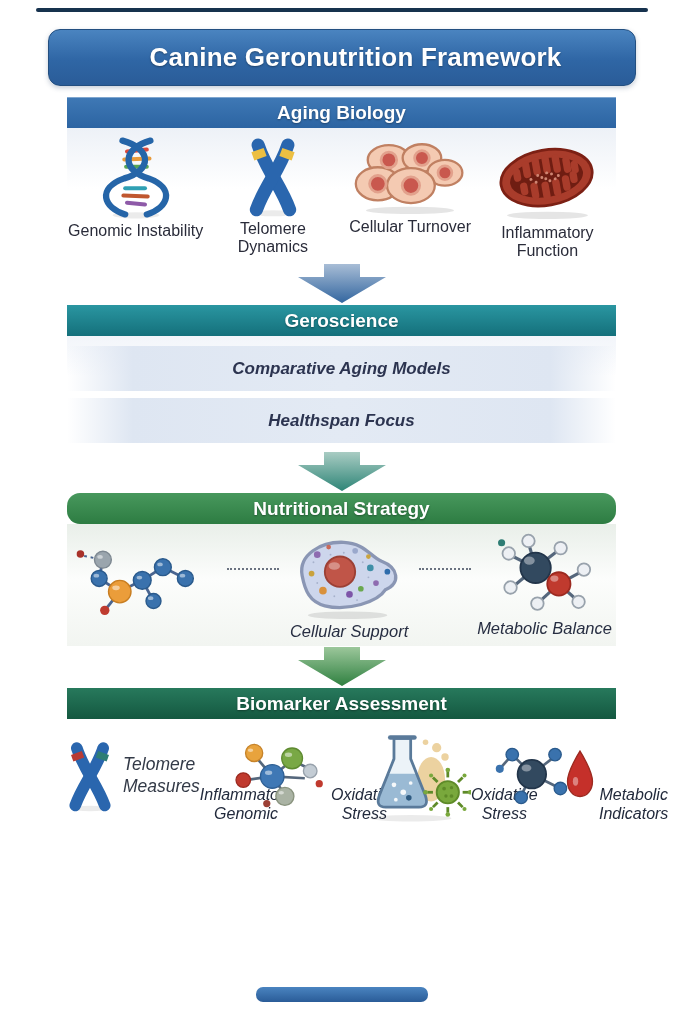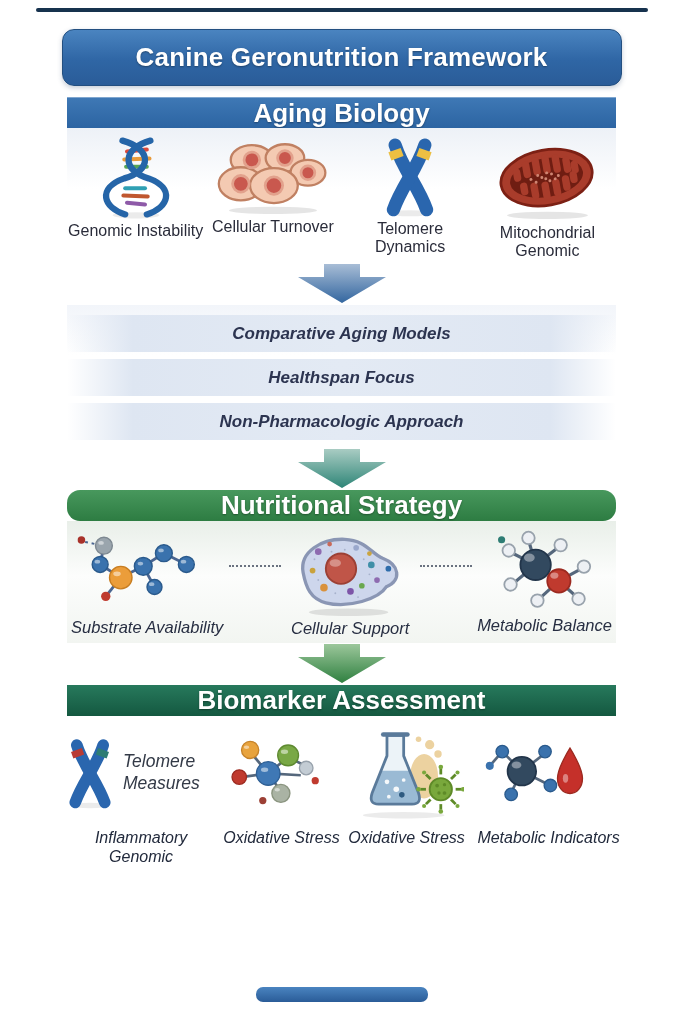--- a/index.html
+++ b/index.html
@@ -3,45 +3,45 @@
 <meta charset="utf-8">
 <style>
   html,body{margin:0;padding:0;background:#fff;}
   .page{width:683px;height:1024px;background:#ffffff;display:flex;flex-direction:column;align-items:center;
         font-family:"Liberation Sans",sans-serif;overflow:hidden;position:relative;}
   .top-line{width:612px;height:4px;background:#16324e;border-radius:2px;margin-top:8px;}
   .header-banner{width:558px;height:55px;margin-top:17px;border-radius:12px;
         background:linear-gradient(180deg,#4a84c0 0%,#2f66a5 55%,#2a5c98 100%);
         border:1px solid #234f80;display:flex;align-items:center;justify-content:center;
         color:#fff;font-weight:bold;font-size:26px;letter-spacing:.2px;
-        text-shadow:0 1px 2px rgba(0,0,0,.35);box-shadow:0 2px 5px rgba(30,60,100,.25);}
+        text-shadow:0 1px 2px rgba(0,0,0,.35);box-shadow:0 2px 5px rgba(30,60,100,.25);padding-left:28px;}
   .banner{width:549px;height:31px;display:flex;align-items:center;justify-content:center;
-        color:#fff;font-weight:bold;font-size:26px;text-shadow:0 1px 2px rgba(0,0,0,.35);box-sizing:border-box;}
+        color:#fff;font-weight:bold;font-size:19px;text-shadow:0 1px 2px rgba(0,0,0,.35);box-sizing:border-box;}
   .banner.blue{margin-top:11px;background:linear-gradient(180deg,#3e78b5,#2c64a2);border-top:1px solid #7fa6cf;}
   .banner.teal{background:linear-gradient(180deg,#2a96a1,#14707b);}
   .banner.green{background:linear-gradient(180deg,#48985d,#2d7c42);border-radius:13px;}
   .banner.darkgreen{background:linear-gradient(180deg,#27795c,#145840);}
   .aging-content{width:549px;height:135px;background:linear-gradient(180deg,#edf1f7 0%,#ffffff 45%);
         display:flex;justify-content:center;align-items:flex-start;padding:8px 0 0;box-sizing:border-box;}
   .aging-item{width:138px;display:flex;flex-direction:column;align-items:center;}
   .item-label{margin-top:3px;font-size:16px;line-height:1.13;color:#2a2c3a;text-align:center;}
   .arrow{margin:1px 0;line-height:0;}
   .gero-rows{width:549px;padding:10px 0 8px;display:flex;flex-direction:column;gap:7px;
         background:linear-gradient(180deg,#f2f5fa,#ffffff 35%);}
-  .gero-row{height:37px;display:flex;align-items:center;justify-content:center;
+  .gero-row{height:45px;display:flex;align-items:center;justify-content:center;
         font-style:italic;font-weight:bold;font-size:17px;color:#2c3450;
         background:linear-gradient(90deg,rgba(222,230,242,0) 0%,#dee6f2 12%,#e3eaf4 50%,#dee6f2 88%,rgba(222,230,242,0) 100%);}
   .nutri-content{width:549px;height:122px;background:linear-gradient(180deg,#e9efe9,#fcfdfc 45%,#f2f5f1);
         display:flex;align-items:center;justify-content:space-between;padding:0 4px;box-sizing:border-box;}
   .nutri-item{display:flex;flex-direction:column;align-items:center;}
   .nutri-item .item-label{font-style:italic;font-size:16.5px;color:#272e42;margin-top:2px;}
   .connector{height:0;border-top:2px dotted #6a7280;width:52px;margin-top:-32px;flex:0 0 auto;}
   .bio-content{width:565px;height:150px;display:flex;align-items:flex-start;justify-content:space-between;
         padding-top:10px;box-sizing:border-box;background:#fff;}
-  .bio-item{display:flex;flex-direction:column;align-items:flex-start;}
+  .bio-item{display:flex;flex-direction:row;align-items:flex-end;}
   .bio-item .icon-row{display:flex;align-items:center;height:94px;}
   .bio-item .item-label{font-style:italic;font-size:16px;color:#222a3c;margin-top:8px;line-height:1.2;}
   .telomere-note{font-style:italic;font-size:17.5px;color:#333a47;line-height:1.25;margin-left:2px;}
   .wrap-narrow{display:block;width:118px;margin:0 auto;}
   .bottom-bar{margin-top:auto;margin-bottom:22px;width:172px;height:15px;border-radius:7px;
         background:linear-gradient(180deg,#4a84c0,#2a5c98);}
   svg{display:block;}
 </style>
 </head>
 <body>
@@ -75,56 +75,56 @@
             <path d="M25,5 C58,14 58,38 27,47 C-4,58 4,80 28,87"></path>
             <path d="M56,5 C24,14 24,38 54,47 C84,58 76,80 52,87"></path>
           </g>
         </svg>
       </span>
       <span class="item-label">Genomic Instability</span>
     </div>
 
     <div class="aging-item">
       <span>
+        <svg viewBox="0 0 80 92" width="70" height="81">
+          <ellipse cx="40" cy="88" rx="24" ry="3.5" fill="rgba(0,0,0,.08)"></ellipse>
+          <g stroke="#2a66ae" stroke-width="15" stroke-linecap="round" fill="none">
+            <path d="M23,10 C32,38 50,58 59,84"></path>
+            <path d="M57,10 C48,38 30,58 21,84"></path>
+          </g>
+          <g stroke="#ecbf42" stroke-width="10">
+            <line x1="17" y1="23" x2="31" y2="18"></line>
+            <line x1="49" y1="18" x2="63" y2="23"></line>
+          </g>
+        </svg>
+      </span>
+      <span class="item-label">Telomere Dynamics</span>
+    </div>
+
+    <div class="aging-item">
+      <span>
         <svg viewBox="0 0 130 86" width="120" height="79">
           <ellipse cx="65" cy="81" rx="48" ry="4" fill="rgba(0,0,0,.1)"></ellipse>
           <g fill="#f4cab2" stroke="#c08062" stroke-width="2.5">
             <ellipse cx="42" cy="26" rx="23" ry="16"></ellipse>
             <ellipse cx="78" cy="24" rx="21" ry="15"></ellipse>
             <ellipse cx="103" cy="40" rx="19" ry="14"></ellipse>
             <ellipse cx="30" cy="52" rx="24" ry="18"></ellipse>
             <ellipse cx="66" cy="54" rx="26" ry="19"></ellipse>
           </g>
           <g fill="#c9584e" stroke="#e2a18c" stroke-width="3">
             <circle cx="42" cy="26" r="8.5"></circle>
             <circle cx="78" cy="24" r="8"></circle>
             <circle cx="103" cy="40" r="7.5"></circle>
             <circle cx="30" cy="52" r="9"></circle>
             <circle cx="66" cy="54" r="9.5"></circle>
           </g>
         </svg>
       </span>
       <span class="item-label">Cellular Turnover</span>
-    </div>
-
-    <div class="aging-item">
-      <span>
-        <svg viewBox="0 0 80 92" width="70" height="81">
-          <ellipse cx="40" cy="88" rx="24" ry="3.5" fill="rgba(0,0,0,.08)"></ellipse>
-          <g stroke="#2a66ae" stroke-width="15" stroke-linecap="round" fill="none">
-            <path d="M23,10 C32,38 50,58 59,84"></path>
-            <path d="M57,10 C48,38 30,58 21,84"></path>
-          </g>
-          <g stroke="#ecbf42" stroke-width="10">
-            <line x1="17" y1="23" x2="31" y2="18"></line>
-            <line x1="49" y1="18" x2="63" y2="23"></line>
-          </g>
-        </svg>
-      </span>
-      <span class="item-label">Telomere Dynamics</span>
     </div>
 
     <div class="aging-item">
       <span>
         <svg viewBox="0 0 115 92" width="106" height="85">
           <ellipse cx="58" cy="86" rx="44" ry="4" fill="rgba(0,0,0,.1)"></ellipse>
           <g transform="rotate(-10 57 45)">
             <ellipse cx="57" cy="45" rx="50" ry="30" fill="#a93c2b" stroke="#7c2014" stroke-width="3"></ellipse>
             <ellipse cx="57" cy="45" rx="40" ry="21" fill="#6f1d12"></ellipse>
             <g stroke="#a93c2b" stroke-width="8" stroke-linecap="round">
@@ -150,45 +150,45 @@
                 <circle cx="70" cy="45" r="1.6"></circle>
                 <circle cx="45" cy="48" r="1.6"></circle>
               <circle cx="60" cy="49" r="1.6"></circle>
                 <circle cx="52" cy="44" r="1.6"></circle>
                 <circle cx="66" cy="48" r="1.6"></circle>
               <circle cx="58" cy="40" r="1.6"></circle>
             </g>
           </g>
         </svg>
       </span>
-      <span class="item-label">Mitochondrial Genomic</span>
+      <span class="item-label">Inflammatory Function</span>
     </div>
   </div>
 
   <div class="arrow">
     <svg width="112" height="40" viewBox="0 0 112 40">
       <defs>
           <linearGradient id="ag1" x1="0" y1="0" x2="0" y2="1">
         <stop offset="0" stop-color="#a8bdd6"></stop>
             <stop offset="1" stop-color="#33669f"></stop>
           </linearGradient>
         </defs>
       <path d="M38,0 h36 v13 h26 L56,39 L12,13 h26 Z" fill="url(#ag1)"></path>
     </svg>
   </div>
 
+  <div class="banner teal">
+    <span>Geroscience</span>
+  </div>
   <div class="gero-rows">
     <div class="gero-row">
       <span>Comparative Aging Models</span>
     </div>
     <div class="gero-row">
       <span>Healthspan Focus</span>
-    </div>
-    <div class="gero-row">
-      <span>Non-Pharmacologic Approach</span>
     </div>
   </div>
 
   <div class="arrow">
     <svg width="112" height="40" viewBox="0 0 112 40">
       <defs>
           <linearGradient id="ag2" x1="0" y1="0" x2="0" y2="1">
         <stop offset="0" stop-color="#a9ccc3"></stop>
             <stop offset="1" stop-color="#2e8577"></stop>
           </linearGradient>
@@ -228,21 +228,20 @@
             <ellipse cx="31" cy="17" rx="3" ry="2"></ellipse>
               <ellipse cx="27" cy="37" rx="3" ry="2"></ellipse>
             <ellipse cx="48" cy="50" rx="4" ry="2.5"></ellipse>
               <ellipse cx="73" cy="39" rx="3" ry="2"></ellipse>
             <ellipse cx="95" cy="25" rx="3" ry="2"></ellipse>
               <ellipse cx="119" cy="37" rx="3" ry="2"></ellipse>
             <ellipse cx="85" cy="61" rx="3" ry="2"></ellipse>
           </g>
         </svg>
       </span>
-      <span class="item-label">Substrate Availability</span>
     </div>
 
     <div class="connector"></div>
 
     <div class="nutri-item">
       <span>
         <svg viewBox="0 0 135 95" width="128" height="90">
           <ellipse cx="66" cy="90" rx="42" ry="4" fill="rgba(0,0,0,.1)"></ellipse>
           <path d="M18,48 C14,26 38,12 62,13 C84,14 90,28 102,33 C120,40 122,56 106,63 C98,76 66,86 42,80 C26,76 21,64 18,48 Z" fill="#cdd6ec" stroke="#8a96b4" stroke-width="3.5"></path>
           <circle cx="58" cy="44" r="16" fill="#c05548" stroke="#9c4035" stroke-width="2"></circle>

